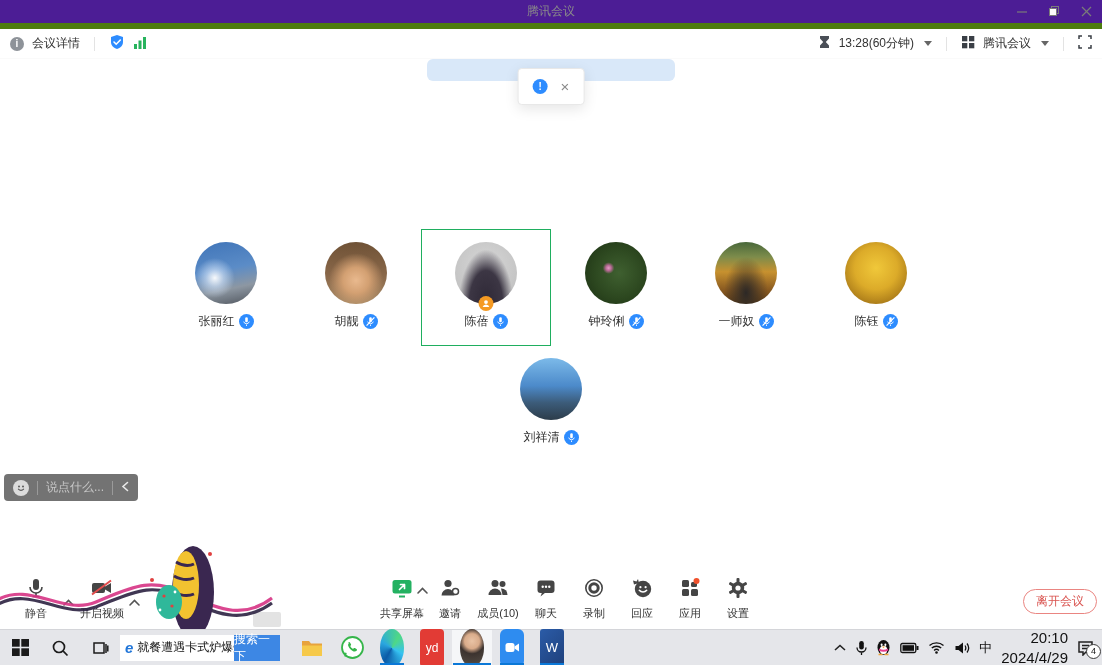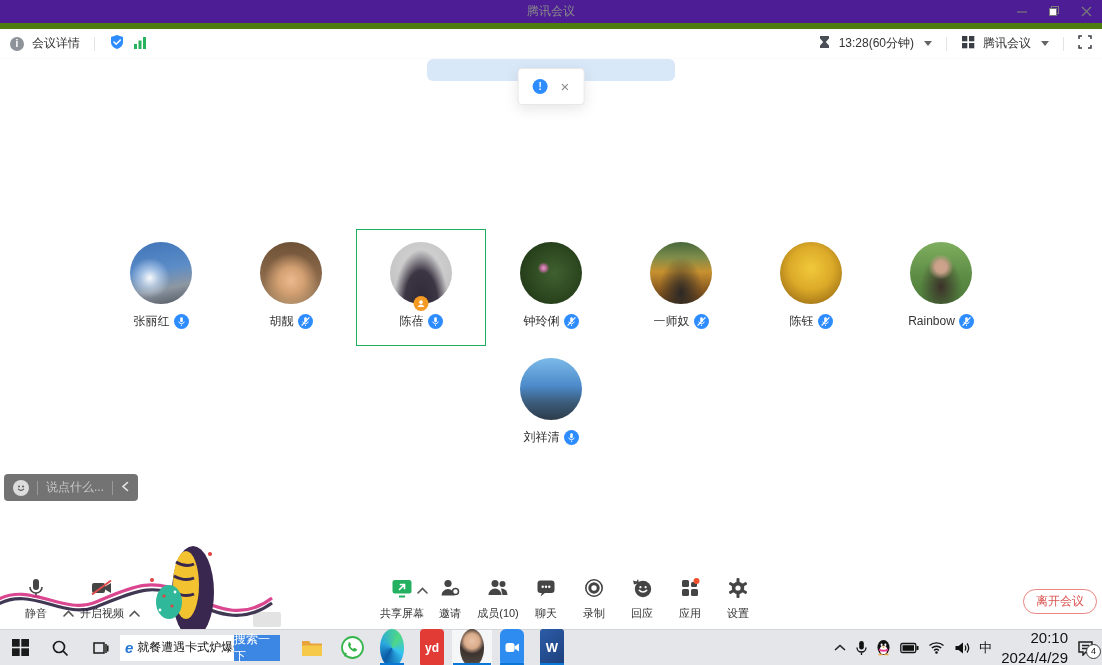--- a/index.html
+++ b/index.html
@@ -31,42 +31,42 @@
   .avatar{width:62px;height:62px;border-radius:50%;margin:0 auto;position:relative;}
   .host-badge{position:absolute;bottom:-7px;left:50%;transform:translateX(-50%);width:15px;height:15px;border-radius:50%;background:#f59a23;display:flex;align-items:center;justify-content:center;}
   .pname{margin-top:10px;font-size:12px;color:#333;display:flex;align-items:center;justify-content:center;gap:4px;line-height:15px;}
   
   .chatpill{position:absolute;left:4px;top:474px;height:27px;background:rgba(96,96,96,.88);border-radius:4px;display:flex;align-items:center;padding:0 9px;gap:8px;z-index:10;}
   .emoji-btn{width:16px;height:16px;border-radius:50%;background:#dcdcdc;display:flex;align-items:center;justify-content:center;}
   .cdiv{width:1px;height:14px;background:rgba(255,255,255,.28);}
   .chat-ph{color:#c6c6c6;font-size:12px;}
   
   .controls{position:absolute;left:0;right:0;top:576px;height:48px;z-index:6;}
-  .ctl-left{position:absolute;left:10px;top:0;display:flex;align-items:flex-end;}
+  .ctl-left{position:absolute;left:10px;top:0;display:flex;align-items:center;}
   .ctl-center{position:absolute;left:378px;top:0;display:flex;}
   .ctl{width:48px;text-align:center;cursor:default;position:relative;}
   .ctl-left .ctl{width:52px;}
   .ctl .lbl{display:block;font-size:11px;color:#333;margin-top:3px;white-space:nowrap;}
   .chev{width:14px;padding-top:8px;cursor:default;}
   .share-chev{position:absolute;right:-3px;top:8px;}
   .leave-btn{position:absolute;right:5px;top:13px;height:23px;padding:0 12px;border:1px solid #ea8581;border-radius:14px;background:#fff;color:#d9534f;font-size:12px;line-height:23px;cursor:default;}
   
   .scribble{position:absolute;left:0;top:540px;z-index:8;pointer-events:none;}
   .ghostbox{position:absolute;left:253px;top:612px;width:28px;height:15px;background:#d9d9d9;opacity:.75;border-radius:2px;z-index:7;}
   
   .taskbar{position:absolute;left:0;bottom:0;width:100%;height:35px;background:#e5e6ea;border-top:1px solid #d4d5d9;display:flex;align-items:center;z-index:30;}
   .tslot{width:40px;height:35px;display:flex;align-items:center;justify-content:center;position:relative;cursor:default;flex:0 0 auto;}
   .tslot.active::after{content:"";position:absolute;bottom:0;left:8px;right:8px;height:2.5px;background:#0b78d7;}
   .tslot.focused{background:#f5f6f8;}
   .tslot.focused::after{left:1px;right:1px;}
   .searchbox{width:114px;height:26px;background:#fff;display:flex;align-items:center;gap:4px;padding:0 5px;box-sizing:border-box;overflow:hidden;white-space:nowrap;cursor:default;flex:0 0 auto;}
   .searchbox .eglyph{color:#2176d9;font-weight:bold;font-style:italic;font-size:15px;}
   .searchbox .stext{font-size:12px;color:#111;}
   .sbtn{width:46px;height:26px;background:#3d87e4;color:#fff;font-size:12px;display:flex;align-items:center;justify-content:center;cursor:default;flex:0 0 auto;}
-  .appicon{width:24px;height:38px;border-radius:4px;display:flex;align-items:center;justify-content:center;font-weight:bold;color:#fff;}
+  .appicon{width:24px;height:38px;border-radius:4px;display:flex;align-items:center;justify-content:center;font-weight:normal;color:#fff;}
   .tray{margin-left:auto;display:flex;align-items:center;gap:9px;padding-right:8px;color:#1b1b1b;}
   .tray .titem{cursor:default;display:flex;align-items:center;justify-content:center;}
   .clock{text-align:right;font-size:15px;line-height:1.3;color:#111;}
   .ime{font-size:13px;color:#111;}
   .notif{position:relative;}
   .badge{position:absolute;right:-7px;bottom:-3px;width:13px;height:13px;border-radius:50%;background:#fff;border:1px solid #3a3a3a;color:#111;font-size:9px;display:flex;align-items:center;justify-content:center;}
 </style>
 </head>
 <body>
 
@@ -235,35 +235,20 @@
               <svg width="15" height="15" viewBox="0 0 15 15">
     <circle cx="7.5" cy="7.5" r="7.5" fill="#2d8cff"></circle>
     <rect x="6.2" y="3.2" width="2.6" height="5" rx="1.3" fill="#fff"></rect>
     <path d="M4.7 7.6a2.9 2.9 0 0 0 5.6 0" stroke="#fff" stroke-width=".9" fill="none"></path>
     <line x1="7.5" y1="10.6" x2="7.5" y2="12" stroke="#fff" stroke-width=".9"></line>
     <line x1="3.6" y1="11.6" x2="11.4" y2="3.4" stroke="#fff" stroke-width="1.2"></line>
   </svg>
             </span>
           </div>
         </div>
-        <div class="tile">
-          <div class="avatar" style="background: radial-gradient(circle at 50% 40%, rgb(207, 165, 142) 0%, rgb(202, 160, 138) 12%, rgba(0, 0, 0, 0) 26%), radial-gradient(at 50% 72%, rgb(59, 49, 41) 0%, rgba(0, 0, 0, 0) 48%), linear-gradient(rgb(127, 174, 95) 0%, rgb(93, 141, 69) 55%, rgb(75, 123, 57) 100%);"></div>
-          <div class="pname">
-            <span>Rainbow</span>
-            <span style="display: flex;">
-              <svg width="15" height="15" viewBox="0 0 15 15">
-    <circle cx="7.5" cy="7.5" r="7.5" fill="#2d8cff"></circle>
-    <rect x="6.2" y="3.2" width="2.6" height="5" rx="1.3" fill="#fff"></rect>
-    <path d="M4.7 7.6a2.9 2.9 0 0 0 5.6 0" stroke="#fff" stroke-width=".9" fill="none"></path>
-    <line x1="7.5" y1="10.6" x2="7.5" y2="12" stroke="#fff" stroke-width=".9"></line>
-    <line x1="3.6" y1="11.6" x2="11.4" y2="3.4" stroke="#fff" stroke-width="1.2"></line>
-  </svg>
-            </span>
-          </div>
-        </div>
       </div>
     <div class="prow r2" id="row2">
         <div class="tile">
           <div class="avatar" style="background: linear-gradient(rgb(124, 186, 233) 0%, rgb(76, 138, 202) 45%, rgb(60, 92, 122) 72%, rgb(44, 60, 74) 100%);"></div>
           <div class="pname">
             <span>刘祥清</span>
             <span style="display: flex;">
               <svg width="15" height="15" viewBox="0 0 15 15">
     <circle cx="7.5" cy="7.5" r="7.5" fill="#2d8cff"></circle>
     <rect x="6.2" y="3.2" width="2.6" height="5" rx="1.3" fill="#fff"></rect>

